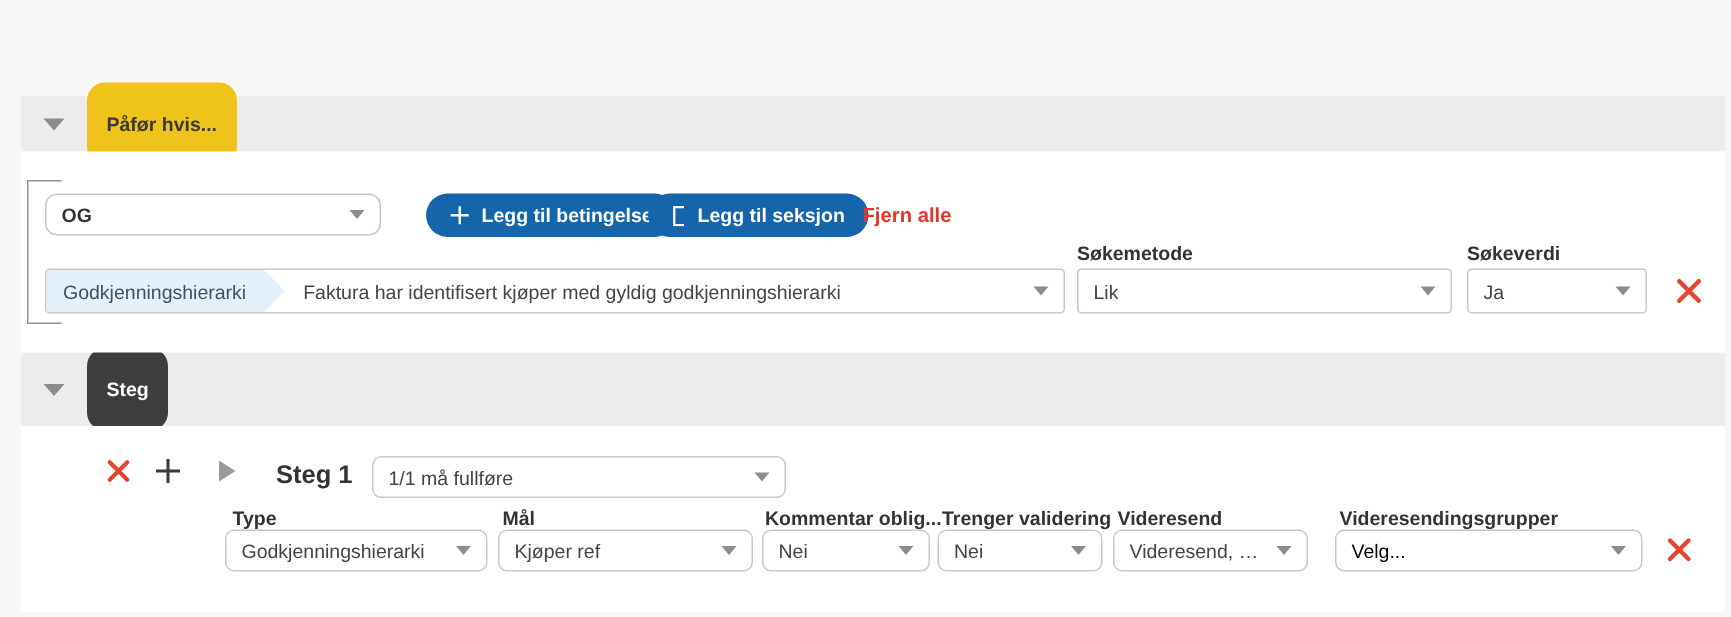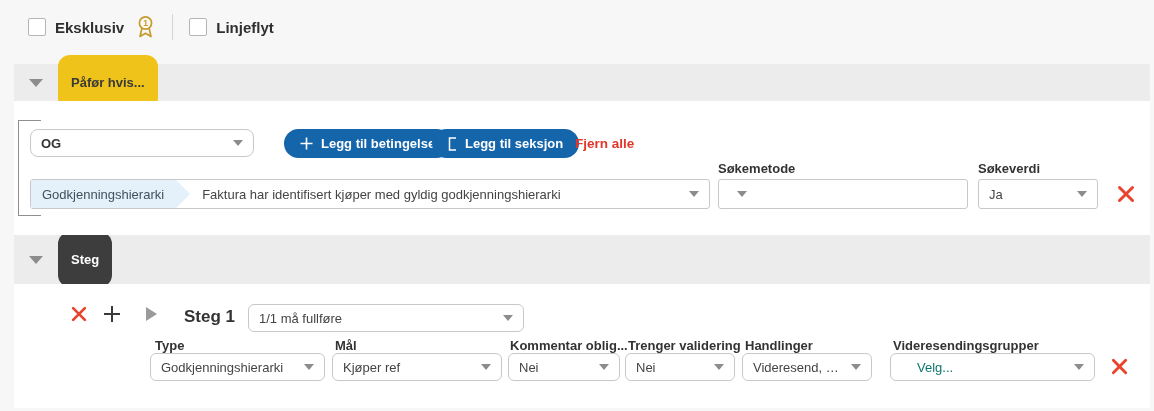--- a/index.html
+++ b/index.html
@@ -25,21 +25,21 @@
   .sec-content{position:relative;background:#fff;}
   #content-conditions{height:134px;}
   #content-steps{height:124px;}
   
   .group-bracket{position:absolute;left:4px;top:19px;width:22px;height:94px;
     border-left:1px solid #8f8f8f;border-top:1px solid #8f8f8f;border-bottom:1px solid #8f8f8f;}
   
   .sel{position:absolute;display:flex;align-items:center;background:#fff;border:1px solid #c8c8c8;
     border-radius:6px;padding:0 10px;font-size:13px;color:#444;height:28px;box-sizing:border-box;cursor:pointer;}
   .sel-value{white-space:nowrap;overflow:hidden;text-overflow:ellipsis;flex:1;}
-  .sel-value.placeholder{color:#0f766e;margin-left:16px;}
+  .sel-value.placeholder{color:#000000;}
   .caret{margin-left:8px;width:0;height:0;border-left:5px solid transparent;border-right:5px solid transparent;border-top:6px solid #8c8c8c;flex:none;}
   .fld-label{position:absolute;font-size:13px;font-weight:600;color:#333;white-space:nowrap;}
   
   .felt{position:absolute;display:flex;align-items:center;background:#fff;border:1px solid #c8c8c8;
     border-radius:3px;font-size:13px;color:#444;height:30px;box-sizing:border-box;padding:0;cursor:pointer;}
   .felt-tag{height:100%;display:flex;align-items:center;background:#e4f1fa;color:#41505c;
     padding:0 26px 0 11px;clip-path:polygon(0 0,calc(100% - 14px) 0,100% 50%,calc(100% - 14px) 100%,0 100%);flex:none;}
   .felt-value{margin-left:12px;white-space:nowrap;overflow:hidden;text-overflow:ellipsis;flex:1;}
   .felt .caret{margin-right:10px;}
   
@@ -51,34 +51,20 @@
   .xicon{position:absolute;width:20px;height:20px;cursor:pointer;}
   .plus-dark{position:absolute;width:18px;height:18px;cursor:pointer;}
   .play{position:absolute;width:0;height:0;border-top:7px solid transparent;border-bottom:7px solid transparent;border-left:11px solid #9a9a9a;cursor:pointer;}
   .step-name{position:absolute;font-size:17px;font-weight:700;color:#333;}
 </style>
 </head>
 <body>
 
 <div id="root">
 
-  <div class="toolbar">
-    <div class="checkbox"></div>
-    <span class="cb-label">Eksklusiv</span>
-    <span class="medal">
-      <svg width="21" height="24" viewBox="0 0 21 24">
-        <path d="M7 13 L5 21.5 L10.5 18.3 L16 21.5 L14 13" fill="none" stroke="#c79a2e" stroke-width="1.7" stroke-linejoin="round"></path>
-        <circle cx="10.5" cy="8" r="6.1" fill="#fdfaf2" stroke="#c79a2e" stroke-width="1.7"></circle>
-        <text x="10.5" y="11.2" font-size="8.5" font-weight="bold" text-anchor="middle" fill="#c79a2e" font-family="Liberation Sans, sans-serif">1</text>
-      </svg>
-    </span>
-    <div class="vdivider"></div>
-    <div class="checkbox"></div>
-    <span class="cb-label">Linjeflyt</span>
-  </div>
 
   <div class="panel">
 
     <div class="sec-header">
       <div class="tri-down"></div>
       <div class="pill pill-yellow">Påfør hvis...</div>
     </div>
 
     <div class="sec-content" id="content-conditions">
       <div class="group-bracket"></div>
@@ -106,20 +92,21 @@
 
       <span class="fld-label" style="left:16px;top:76px;">Felt</span>
       <div class="felt" style="left:16px;top:78px;width:680px;">
         <span class="felt-tag">Godkjenningshierarki</span>
         <span class="felt-value">Faktura har identifisert kjøper med gyldig godkjenningshierarki</span>
         <span class="caret"></span>
       </div>
 
       <span class="fld-label" style="left:704px;top:60px;">Søkemetode</span>
       <div class="sel" style="left:704px;top:78px;width:250px;height:30px;border-radius:3px;">
+        <span class="sel-value">Lik</span>
         <span class="caret"></span>
       </div>
 
       <span class="fld-label" style="left:964px;top:60px;">Søkeverdi</span>
       <div class="sel" style="left:964px;top:78px;width:120px;height:30px;border-radius:3px;">
         <span class="sel-value">Ja</span>
         <span class="caret"></span>
       </div>
 
       <svg class="xicon" style="left:1102px;top:83px;" viewBox="0 0 20 20">
@@ -145,21 +132,21 @@
 
       <div class="sel" style="left:234px;top:20px;width:276px;">
         <span class="sel-value">1/1 må fullføre</span>
         <span class="caret"></span>
       </div>
 
       <span class="fld-label" style="left:141px;top:54px;">Type</span>
       <span class="fld-label" style="left:321px;top:54px;">Mål</span>
       <span class="fld-label" style="left:496px;top:54px;">Kommentar oblig...</span>
       <span class="fld-label" style="left:614px;top:54px;">Trenger validering</span>
-      <span class="fld-label" style="left:731px;top:54px;">Handlinger</span>
+      <span class="fld-label" style="left:731px;top:54px;">Videresend</span>
       <span class="fld-label" style="left:879px;top:54px;">Videresendingsgrupper</span>
 
       <div class="sel" style="left:136px;top:69px;width:175px;">
         <span class="sel-value">Godkjenningshierarki</span>
         <span class="caret"></span>
       </div>
       <div class="sel" style="left:318px;top:69px;width:170px;">
         <span class="sel-value">Kjøper ref</span>
         <span class="caret"></span>
       </div>

